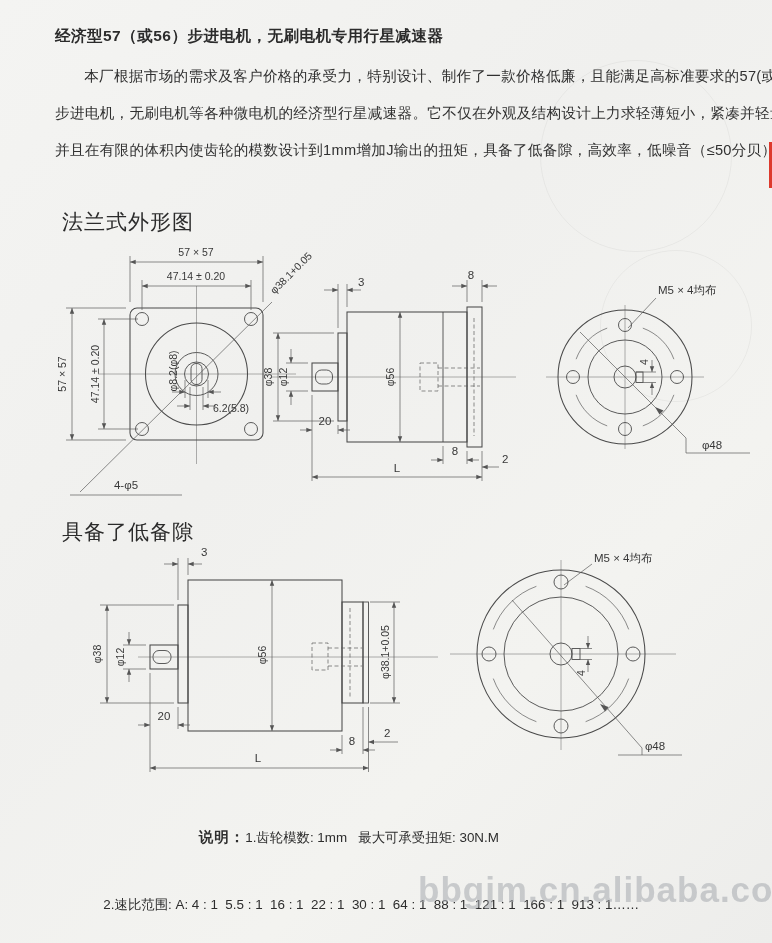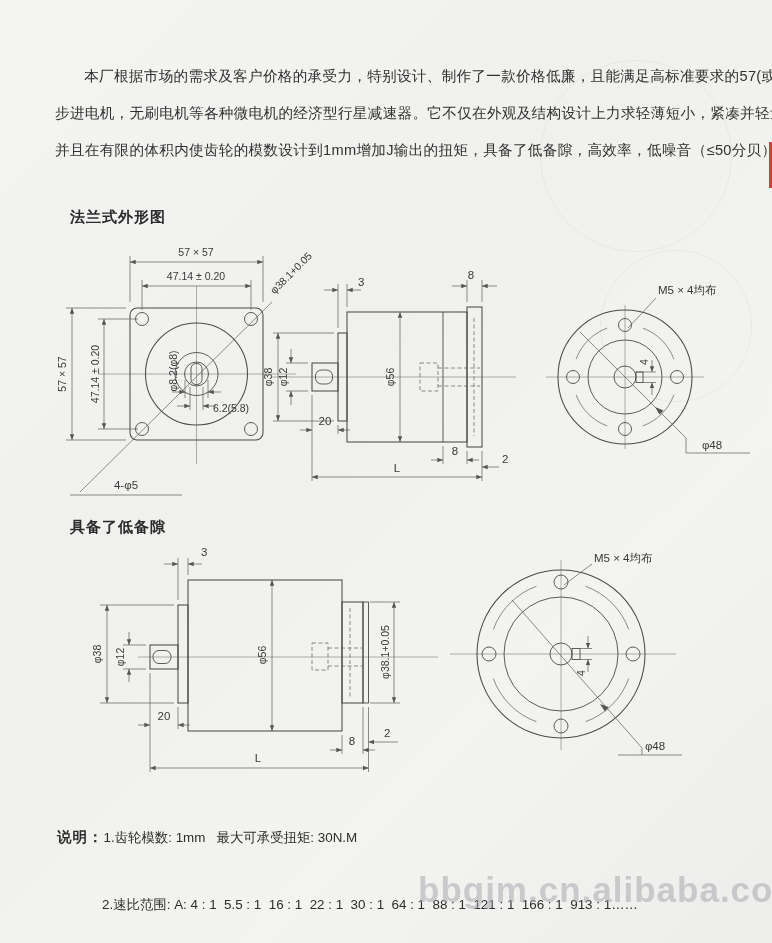--- a/index.html
+++ b/index.html
@@ -8,49 +8,50 @@
     background:linear-gradient(135deg,#f4f4f2 0%,#f0f0ee 40%,#f3f3f0 70%,#ededeb 100%);
     font-family:"Liberation Sans","DejaVu Sans",sans-serif;color:#2b2b2b;
   }
   .abs{position:absolute;}
   #doc-title{left:55px;top:26px;font-size:15.5px;font-weight:bold;letter-spacing:.5px;white-space:pre;}
   .para-line{left:55px;width:705px;font-size:14.6px;letter-spacing:.3px;white-space:pre;color:#303030;}
   #pl1{top:67px;text-indent:2em;}
   #pl2{top:104px;}
   #pl3{top:141px;}
   #pl4{top:178px;}
-  .sec-heading{left:70px;font-size:15px;font-weight:bold;letter-spacing:1px;white-space:pre;}
+  .sec-heading{left:62px;font-size:21px;font-weight:normal;letter-spacing:1px;white-space:pre;}
   #h-flange{top:208px;}
   #h-cyl{top:518px;}
   svg{position:absolute;left:0;}
   .o{stroke:#4a4a4a;stroke-width:1.05;fill:none;}
   .o2{stroke:#4a4a4a;stroke-width:.9;fill:none;}
   .d{stroke:#5c5c5c;stroke-width:.7;fill:none;}
   .c{stroke:#707070;stroke-width:.55;fill:none;}
   .dash{stroke-dasharray:4 2.5;}
   .dimtext{font-size:10.5px;fill:#383838;}
   .dimtext2{font-size:11.5px;fill:#383838;}
   #notes{left:57px;top:795px;font-size:13.4px;color:#2d2d2d;line-height:17px;white-space:pre;}
-  .nrow{white-space:pre;}
+  .nrow{white-space:pre;text-align:center;}
   #notes .lbl{font-weight:bold;font-size:14.5px;letter-spacing:1px;}
   #n2{margin-top:16px;margin-left:45px;}
   #n3{margin-top:4px;margin-left:128px;}
   #watermark{left:418px;top:870px;font-size:35px;font-weight:bold;color:rgba(165,170,175,.55);letter-spacing:1px;white-space:nowrap;}
   #red-edge{right:0;top:142px;width:3px;height:46px;background:#dd3a2d;}
   .stamp{border:1px solid rgba(0,0,0,.045);border-radius:50%;}
 </style>
 </head>
 <body>
 
 <div id="page">
 
   <div class="abs stamp" style="left:540px;top:60px;width:190px;height:190px;"></div>
   <div class="abs stamp" style="left:600px;top:250px;width:150px;height:150px;"></div>
   <div class="abs" id="red-edge"></div>
 
+  <div class="abs" id="doc-title">经济型57（或56）步进电机，无刷电机专用行星减速器</div>
   <div class="abs para-line" id="pl1">本厂根据市场的需求及客户价格的承受力，特别设计、制作了一款价格低廉，且能满足高标准要求的57(或56)</div>
   <div class="abs para-line" id="pl2">步进电机，无刷电机等各种微电机的经济型行星减速器。它不仅在外观及结构设计上力求轻薄短小，紧凑并轻量化，</div>
   <div class="abs para-line" id="pl3">并且在有限的体积内使齿轮的模数设计到1mm增加J输出的扭矩，具备了低备隙，高效率，低噪音（≤50分贝）等</div>
 
   <div class="abs sec-heading" id="h-flange">法兰式外形图</div>
   <div class="abs sec-heading" id="h-cyl">具备了低备隙</div>
 
   <svg style="top:240px" width="772" height="275" viewBox="0 0 772 275">
     <defs>
       <marker id="arrA" viewBox="0 0 10 10" refX="9" refY="5" markerWidth="9" markerHeight="9" orient="auto-start-reverse">

